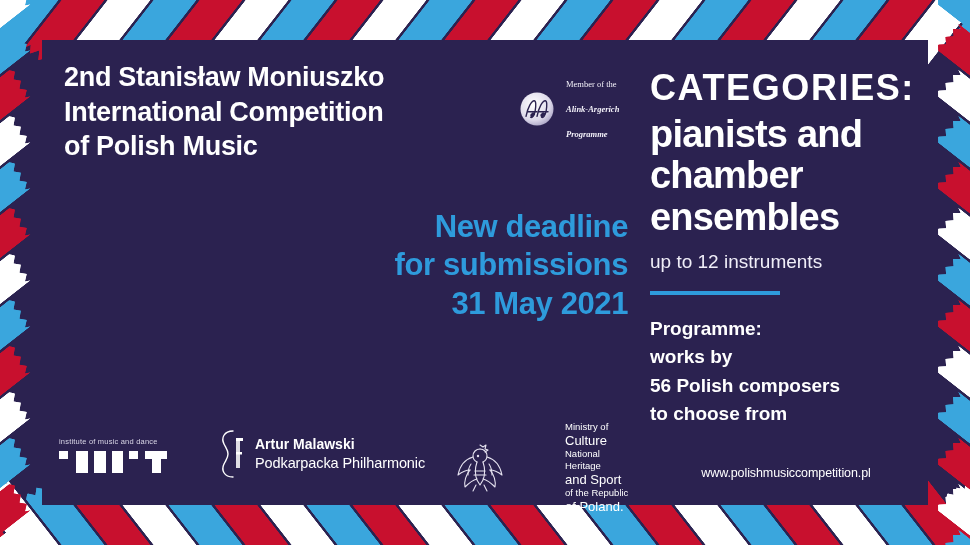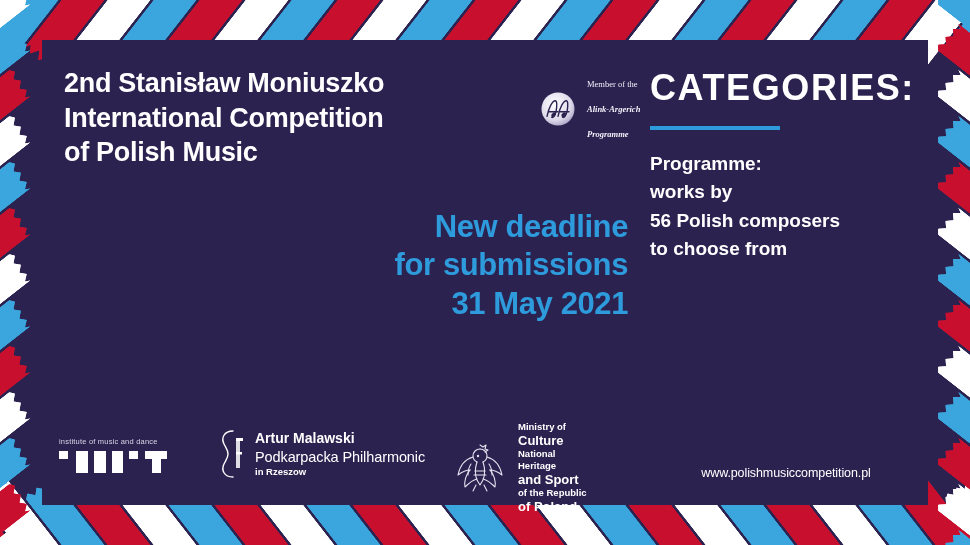--- a/index.html
+++ b/index.html
@@ -56,21 +56,21 @@
   .content {
     position: absolute;
     inset: 0;
     z-index: 3;
   }
 
   
   .title-block {
     position: absolute;
     left: 64px;
-    top: 66px;
+    top: 60px;
     width: 420px;
   }
   .main-title {
     font-size: 27px;
     font-weight: bold;
     line-height: 1.28;
     letter-spacing: -0.3px;
     white-space: pre-line;
     margin: 0;
   }
@@ -79,21 +79,21 @@
     font-size: 25px;
     font-weight: 300;
     line-height: 1.32;
     color: #e9e7f2;
     white-space: pre-line;
   }
 
   
   .alink {
     position: absolute;
-    left: 536px;
+    left: 515px;
     top: 66px;
     display: flex;
     align-items: center;
     gap: 7px;
   }
   .alink-mark {
     width: 44px;
     height: 44px;
     flex: 0 0 auto;
   }
@@ -202,21 +202,21 @@
   .phil-xs { font-size: 9.5px; font-weight: bold; }
 
   .logo-min {
     position: absolute;
     left: 452px;
     top: 421px;
     display: flex;
     align-items: center;
     gap: 10px;
   }
-  .min-text { line-height: 1.22; font-weight: bold; }
+  .min-text { line-height: 1.22; font-weight: normal; margin-left: 47px; }
   .min-a { font-size: 9.5px; }
   .min-b { font-size: 13px; }
   .min-c { font-size: 9.5px; }
 </style>
 </head>
 <body>
 
 <div id="poster">
 
   <div class="brush-layer" id="brushes">
@@ -328,20 +328,24 @@
         <div class="em">Programme</div>
       </div>
     </div>
 
     <div class="deadline">New deadline
 for submissions
 31 May 2021</div>
 
     <div class="right-col">
       <div class="categories-label">CATEGORIES:</div>
+      <div class="categories-list">pianists and
+chamber
+ensembles</div>
+      <div class="instruments">up to 12 instruments</div>
       <div class="divider"></div>
       <div class="programme">Programme:
 works by
 56 Polish composers
 to choose from</div>
     </div>
 
     <div class="website">www.polishmusiccompetition.pl</div>
 
     <div class="logo-imd">
@@ -362,21 +366,20 @@
     <div class="logo-phil">
       <svg width="30" height="52" viewBox="0 0 30 52">
         <path d="M17 3 C8 3, 5 10, 8 16 C10 20, 12 22, 12 26 C12 30, 10 32, 8 36 C5 42, 8 49, 17 49" fill="none" stroke="#ffffff" stroke-width="1.4" stroke-linecap="round"></path>
         <rect x="20" y="10" width="4" height="30" fill="#ffffff" opacity="0.85"></rect>
         <path d="M20 10 h7 v3 h-7z" fill="#ffffff"></path>
         <path d="M20 24 h6 v2.5 h-6z" fill="#ffffff"></path>
       </svg>
       <div class="phil-text">
         <div class="phil-sm">Artur Malawski</div>
         <div class="phil-lg">Podkarpacka Philharmonic</div>
-        <div class="phil-xs">in Rzeszow</div>
       </div>
     </div>
 
     <div class="logo-min">
       <svg width="56" height="62" viewBox="0 0 56 62">
         <g fill="none" stroke="#e6e3f0" stroke-width="1.1" stroke-linejoin="round" stroke-linecap="round">
           <path d="M28 8 l3 2 l3-2 l-1 4 l3 1 l-3 2"></path>
           <path d="M28 12 c-4 0 -7 3 -7 7 c0 3 2 5 4 6"></path>
           <path d="M28 12 c4 0 7 3 7 7 c0 3 -2 5 -4 6"></path>
           <path d="M21 20 C14 22, 8 28, 6 38 C10 35, 14 33, 18 33"></path>

